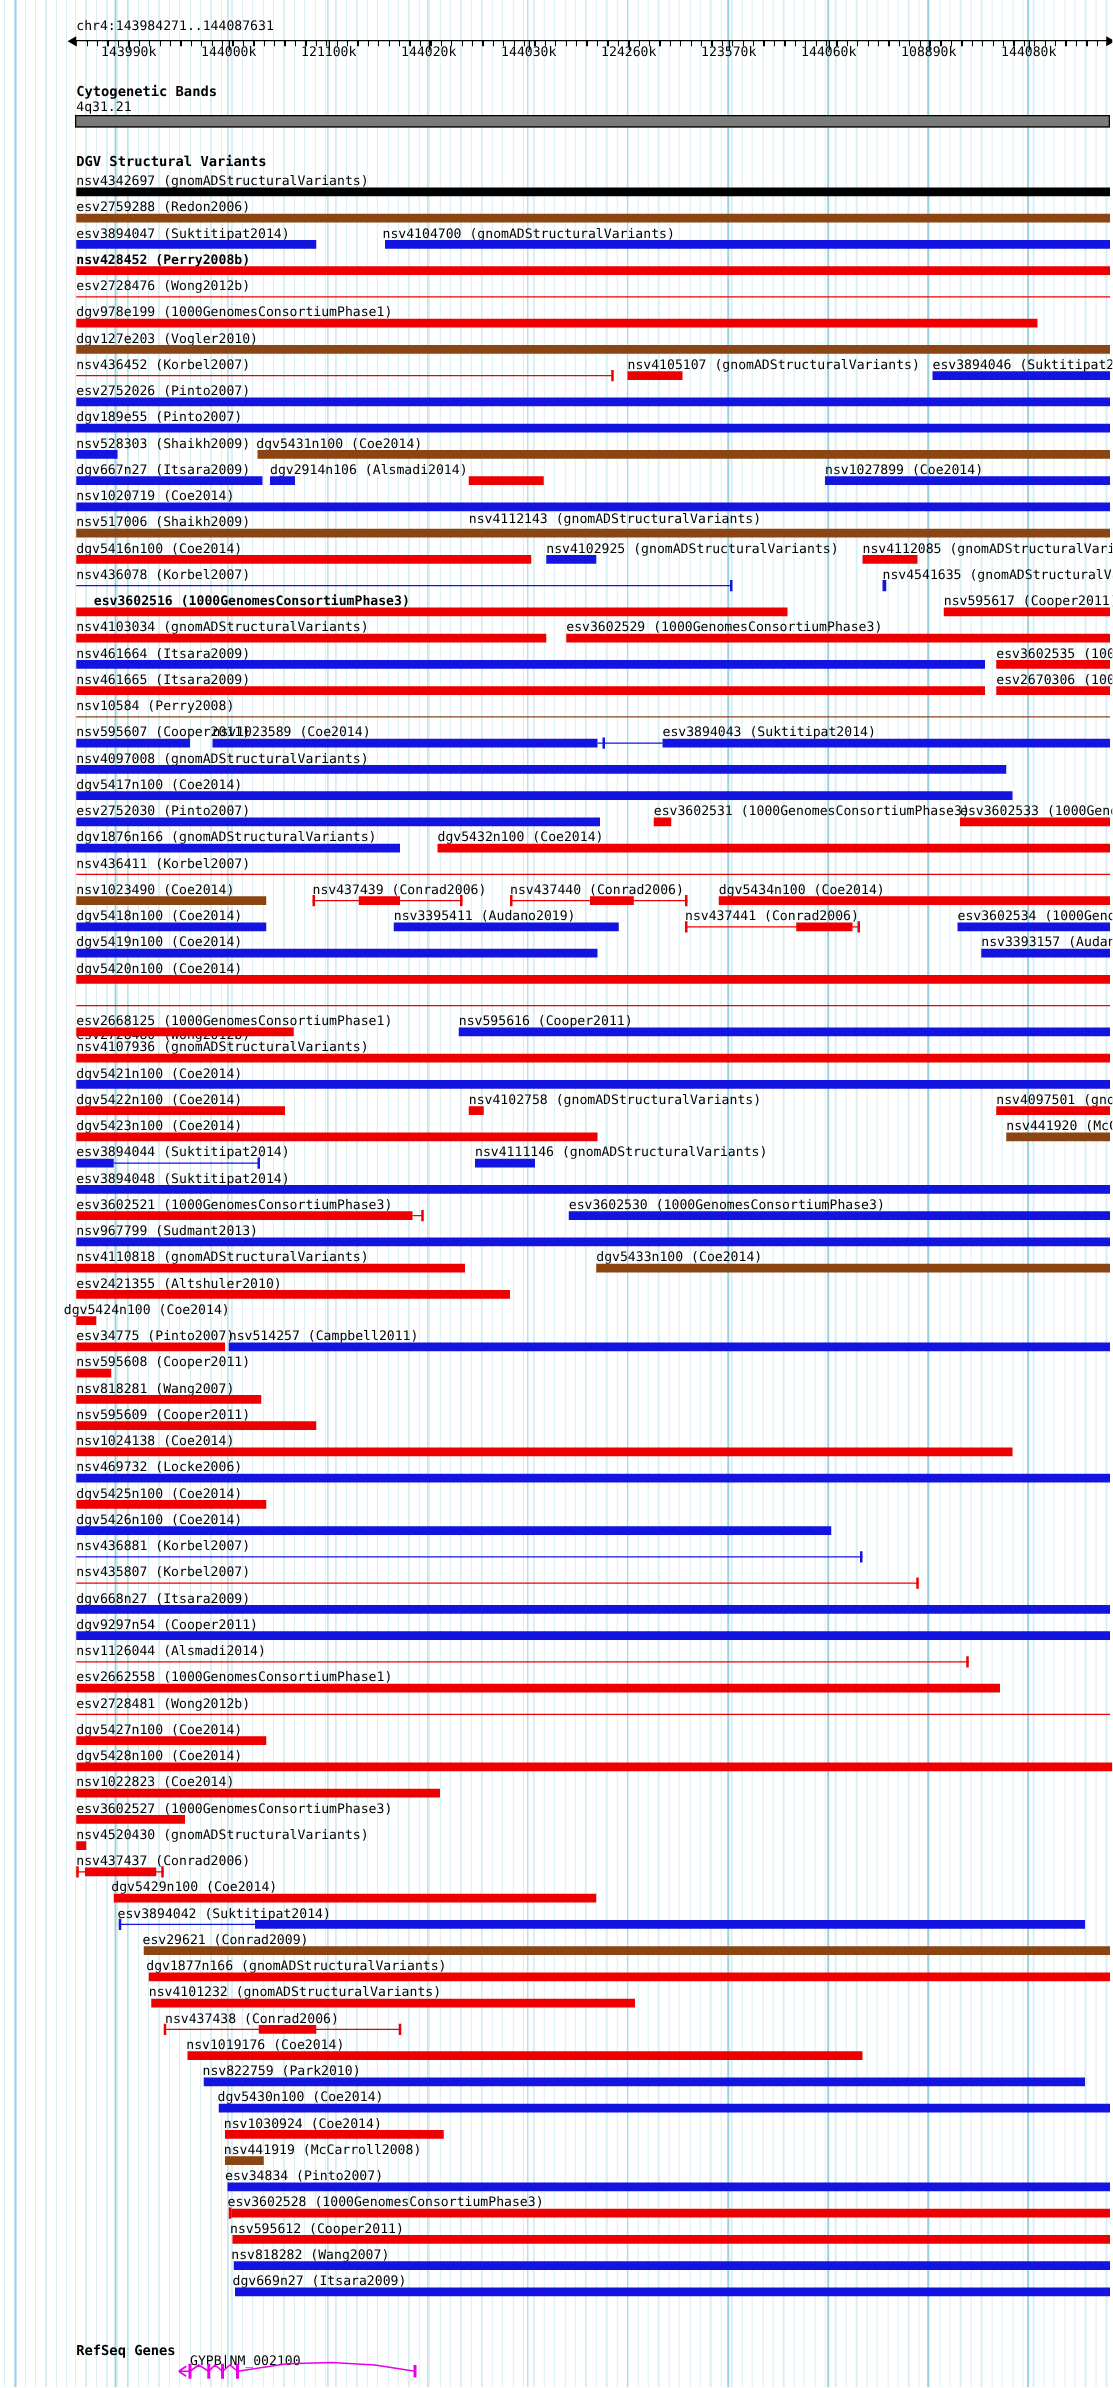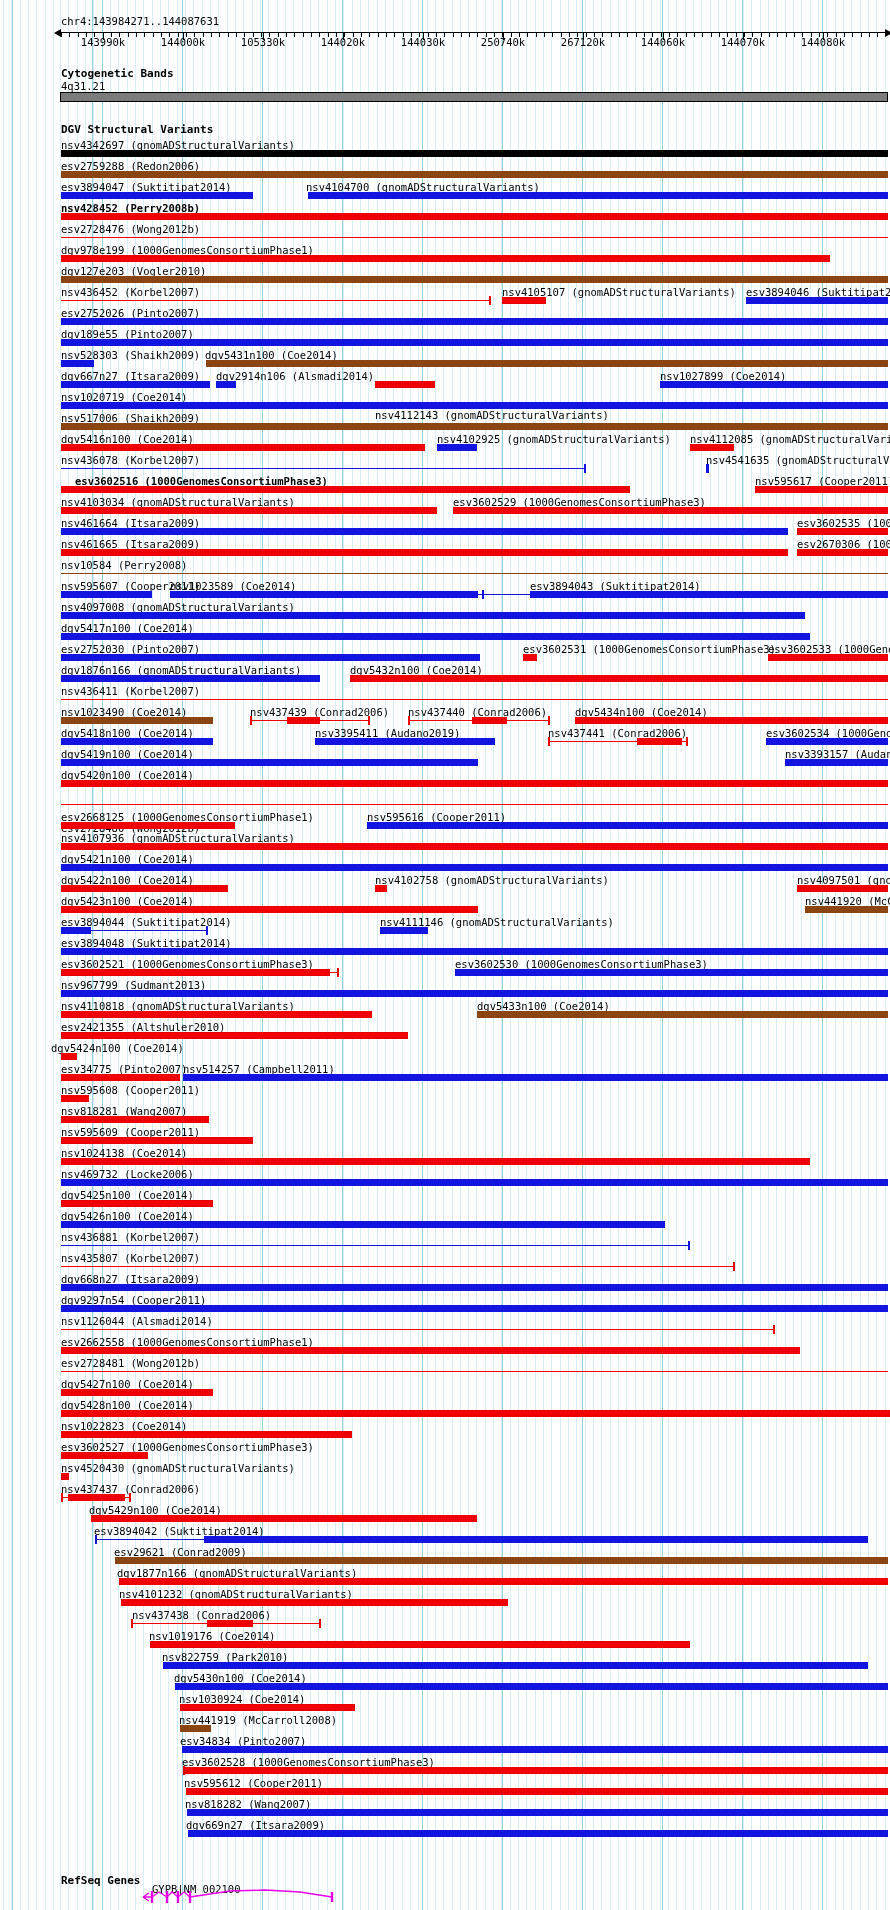--- a/index.html
+++ b/index.html
@@ -37,33 +37,33 @@
   <div class="ruler-line"></div>
   <div class="arrow l"></div>
   <div class="arrow r"></div>
   <div class="minor-ticks"></div>
   <div>
       <div class="major-tick" style="left: 103px;"></div>
       <div class="tick-label" style="left: 103px;">143990k</div>
       <div class="major-tick" style="left: 183px;"></div>
       <div class="tick-label" style="left: 183px;">144000k</div>
       <div class="major-tick" style="left: 263px;"></div>
-      <div class="tick-label" style="left: 263px;">105330k</div>
+      <div class="tick-label" style="left: 263px;">121100k</div>
       <div class="major-tick" style="left: 343px;"></div>
       <div class="tick-label" style="left: 343px;">144020k</div>
       <div class="major-tick" style="left: 423px;"></div>
       <div class="tick-label" style="left: 423px;">144030k</div>
       <div class="major-tick" style="left: 503px;"></div>
-      <div class="tick-label" style="left: 503px;">250740k</div>
+      <div class="tick-label" style="left: 503px;">124260k</div>
       <div class="major-tick" style="left: 583px;"></div>
-      <div class="tick-label" style="left: 583px;">267120k</div>
+      <div class="tick-label" style="left: 583px;">123570k</div>
       <div class="major-tick" style="left: 663px;"></div>
       <div class="tick-label" style="left: 663px;">144060k</div>
       <div class="major-tick" style="left: 743px;"></div>
-      <div class="tick-label" style="left: 743px;">144070k</div>
+      <div class="tick-label" style="left: 743px;">108890k</div>
       <div class="major-tick" style="left: 823px;"></div>
       <div class="tick-label" style="left: 823px;">144080k</div>
     </div>
 
   <div class="hdr" style="left:61px;top:68px;">Cytogenetic Bands</div>
   <div class="txt" style="left:61px;top:81px;">4q31.21</div>
   <div class="band"></div>
 
   <div class="hdr" style="left:61px;top:124px;">DGV Structural Variants</div>
   <div>

